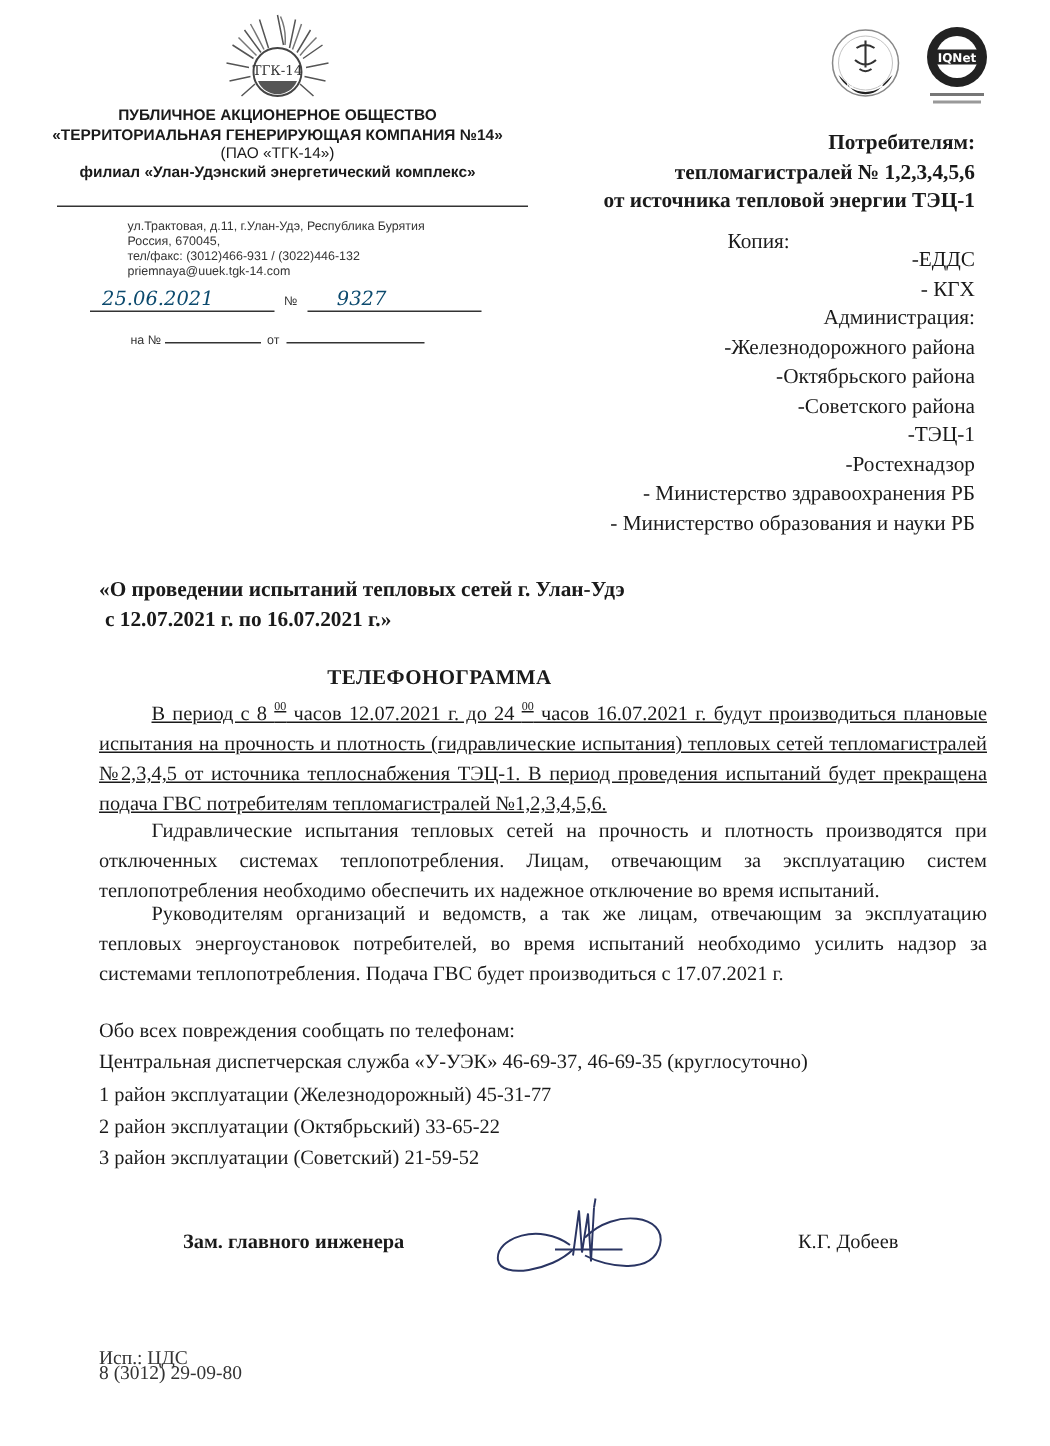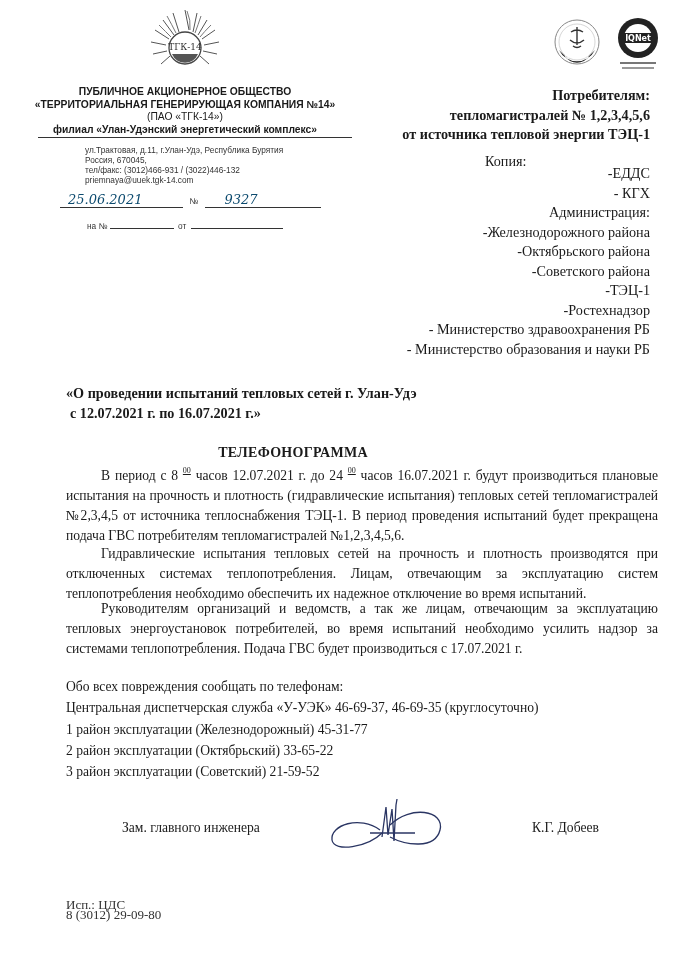--- a/index.html
+++ b/index.html
@@ -2,21 +2,21 @@
 <html><head>
 <meta charset="utf-8">
 <style>
   html, body { margin:0; padding:0; background:#ffffff; }
   body { width:700px; height:964px; position:relative; overflow:hidden; color:#1a1a1a; }
   .sans { font-family: "Liberation Sans", "DejaVu Sans", sans-serif; }
   .serif { font-family: "Liberation Serif", "DejaVu Serif", serif; }
 
   
   .logo { position:absolute; left:145px; top:8px; width:80px; height:70px; }
-  .org { position:absolute; left:20px; top:86px; width:330px; text-align:center; font-size:10.3px; line-height:12.5px; font-weight:bold; }
+  .org { position:absolute; left:20px; top:72px; width:330px; text-align:center; font-size:10.3px; line-height:12.5px; font-weight:bold; }
   .org .abbr { font-weight:normal; }
   .org .branch { display:block; }
   .org-line { position:absolute; left:38px; top:137px; width:314px; height:0; border-top:1.3px solid #333; }
   .addr { position:absolute; left:85px; top:145px; font-size:8.3px; line-height:10px; color:#333; }
   .regline { position:absolute; left:60px; font-size:8.3px; color:#333; }
   .hand { font-family:"DejaVu Serif", serif; font-style:italic; color:#0c4a6e; font-size:13px; }
   .uline { display:inline-block; border-bottom:1px solid #333; }
 
   
   .iso { position:absolute; left:553px; top:18px; width:48px; height:48px; }
@@ -34,21 +34,21 @@
   
   .title { position:absolute; left:0; width:586px; top:445px; text-align:center; font-size:14px; font-weight:bold; letter-spacing:0.3px; }
 
   
   .body { position:absolute; left:66px; width:592px; font-size:13.6px; line-height:20px; text-align:justify; }
   .body p { margin:0; text-indent:35px; text-align-last:left; }
   .body sup { font-size:8px; text-decoration:underline; vertical-align:7px; }
 
   .contacts { position:absolute; left:66px; top:676px; font-size:13.6px; line-height:21.3px; }
 
-  .sign-role { position:absolute; left:122px; top:820px; font-size:13.6px; }
+  .sign-role { position:absolute; left:122px; top:820px; font-size:13.6px;font-weight:bold; }
   .sign-name { position:absolute; left:532px; top:820px; font-size:13.6px; }
   .signature { position:absolute; left:320px; top:795px; width:150px; height:60px; }
 
   .executor { position:absolute; left:66px; top:900px; font-size:13px; line-height:10px; color:#333; }
 </style>
 </head>
 <body>
 
 <div class="logo">
   <svg viewBox="0 0 80 70" width="80" height="70">
@@ -127,21 +127,21 @@
 </div>
 <div class="kopiya serif">Копия:</div>
 
 <div class="subject serif">
   <div>«О проведении испытаний тепловых сетей г. Улан-Удэ</div>
   <div class="l2">с 12.07.2021 г. по 16.07.2021 г.»</div>
 </div>
 
 <div class="title serif">ТЕЛЕФОНОГРАММА</div>
 
-<div class="body serif" style="top:461px;">
+<div class="body serif" style="top:461px;text-decoration:underline;">
   <p><span>В период с 8 </span><sup>00</sup><span> часов  12.07.2021 г. до 24 </span><sup>00</sup><span>  часов 16.07.2021 г. будут производиться плановые испытания на прочность и плотность (гидравлические испытания) тепловых сетей тепломагистралей №2,3,4,5 от источника теплоснабжения ТЭЦ-1. В период проведения испытаний будет прекращена подача ГВС потребителям тепломагистралей №1,2,3,4,5,6.</span></p>
 </div>
 <div class="body serif" style="top:544px;">
   <p>Гидравлические испытания тепловых сетей на прочность и плотность производятся при отключенных системах теплопотребления. Лицам, отвечающим за эксплуатацию систем теплопотребления необходимо обеспечить их надежное отключение во время испытаний.</p>
 </div>
 <div class="body serif" style="top:599px;">
   <p>Руководителям организаций и ведомств, а так же лицам, отвечающим за эксплуатацию тепловых энергоустановок потребителей, во время испытаний необходимо усилить надзор за системами теплопотребления. Подача ГВС будет производиться с 17.07.2021 г.</p>
 </div>
 
 <div class="contacts serif">

